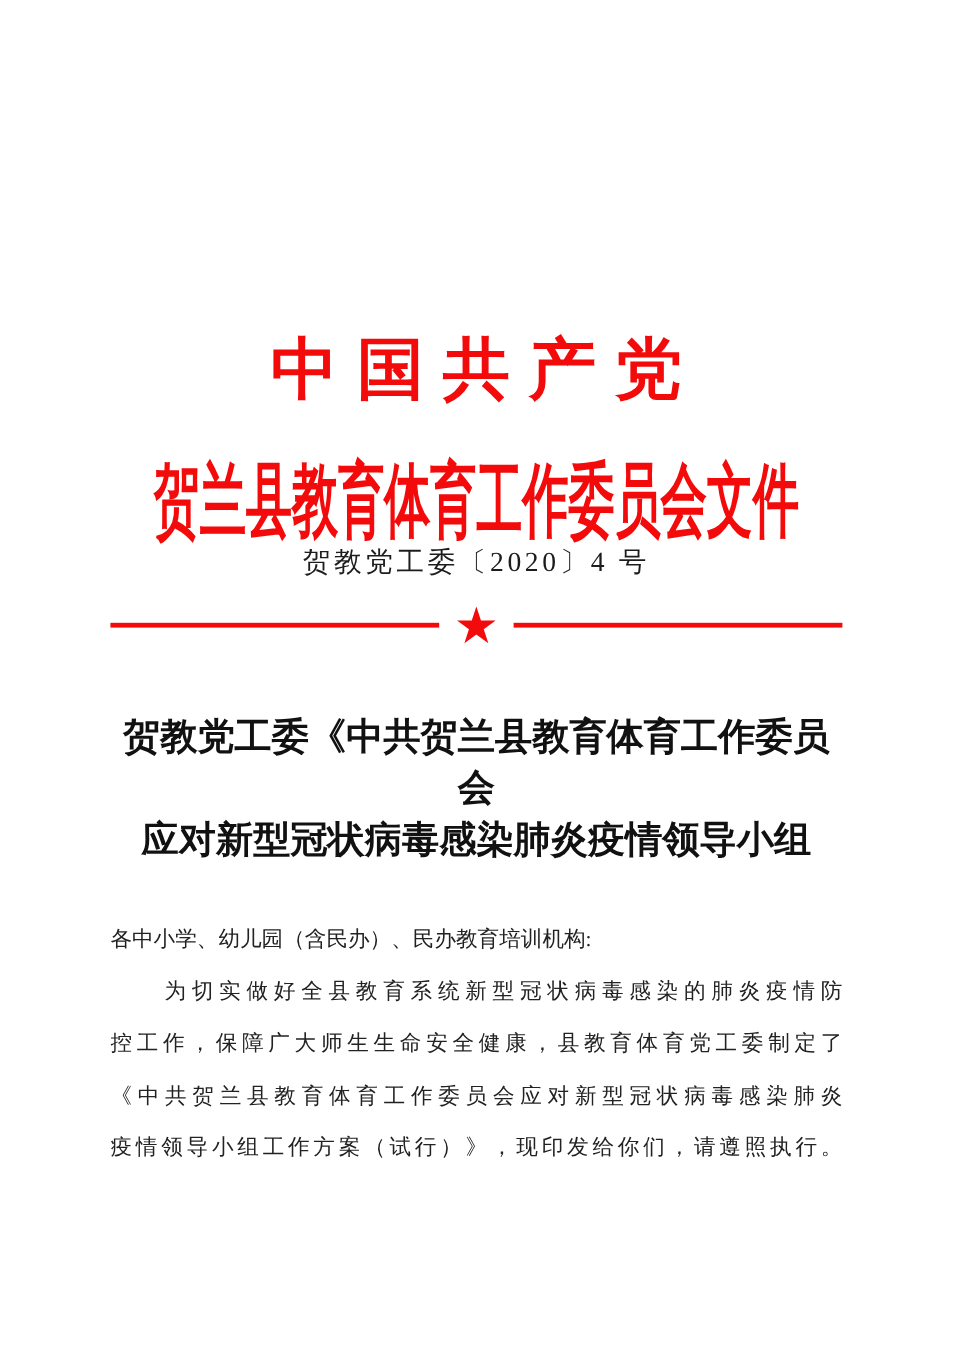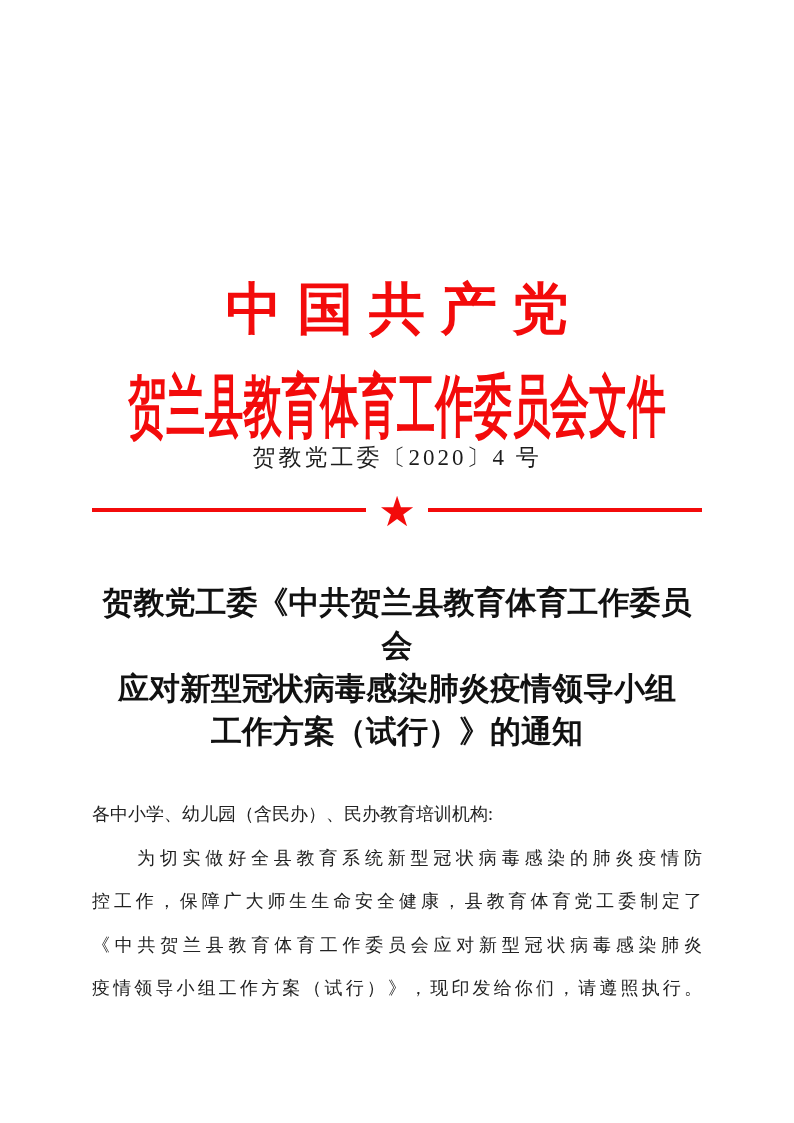--- a/index.html
+++ b/index.html
@@ -29,21 +29,21 @@
   .party-name {
     color: #f30b0b;
     font-size: 56px;
     font-weight: bold;
     letter-spacing: 0.28em;
     text-indent: 0.28em;
     line-height: 62px;
     white-space: nowrap;
   }
   .committee-row {
-    margin-top: 31px;
+    margin-top: 42px;
     display: flex;
     justify-content: center;
   }
   .committee-name {
     color: #f30b0b;
     font-size: 64px;
     font-weight: bold;
     line-height: 72px;
     white-space: nowrap;
     transform: scale(0.60, 1.05);
@@ -120,21 +120,20 @@
 
     <div class="separator">
       <div class="sep-line"></div>
       <div class="sep-star">★</div>
       <div class="sep-line"></div>
     </div>
 
     <div class="doc-title">
       <div>贺教党工委《中共贺兰县教育体育工作委员会</div>
       <div>应对新型冠状病毒感染肺炎疫情领导小组</div>
-      <div>工作方案（试行）》的通知</div>
     </div>
 
     <div class="body-text">
       <div class="salutation">各中小学、幼儿园（含民办）、民办教育培训机构:</div>
       <div class="para-line indent">为切实做好全县教育系统新型冠状病毒感染的肺炎疫情防</div>
       <div class="para-line">控工作，保障广大师生生命安全健康，县教育体育党工委制定了</div>
       <div class="para-line">《中共贺兰县教育体育工作委员会应对新型冠状病毒感染肺炎</div>
       <div class="para-line">疫情领导小组工作方案（试行）》，现印发给你们，请遵照执行。</div>
     </div>
   </div>

